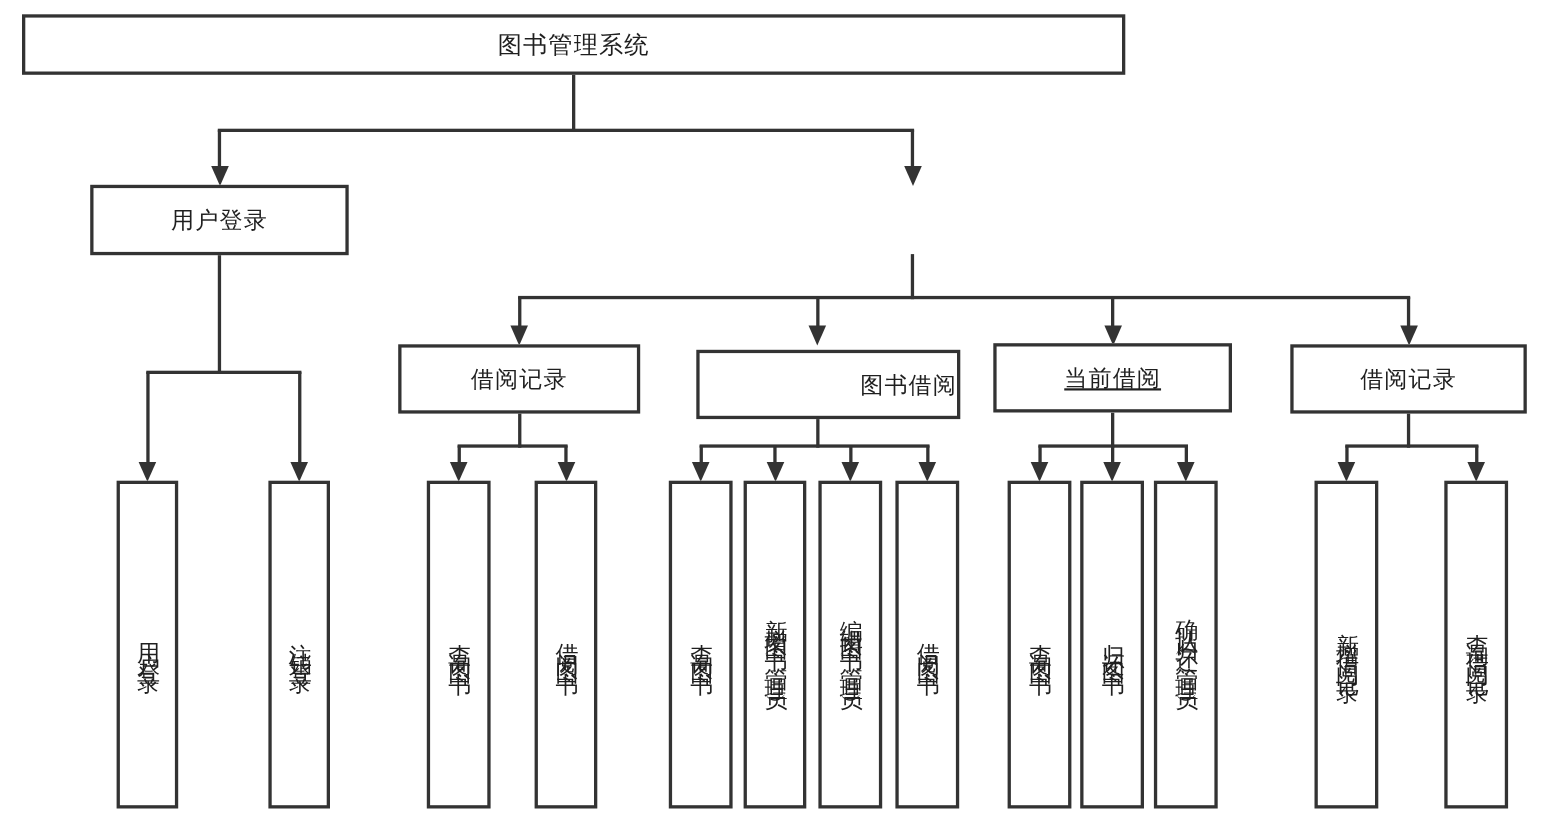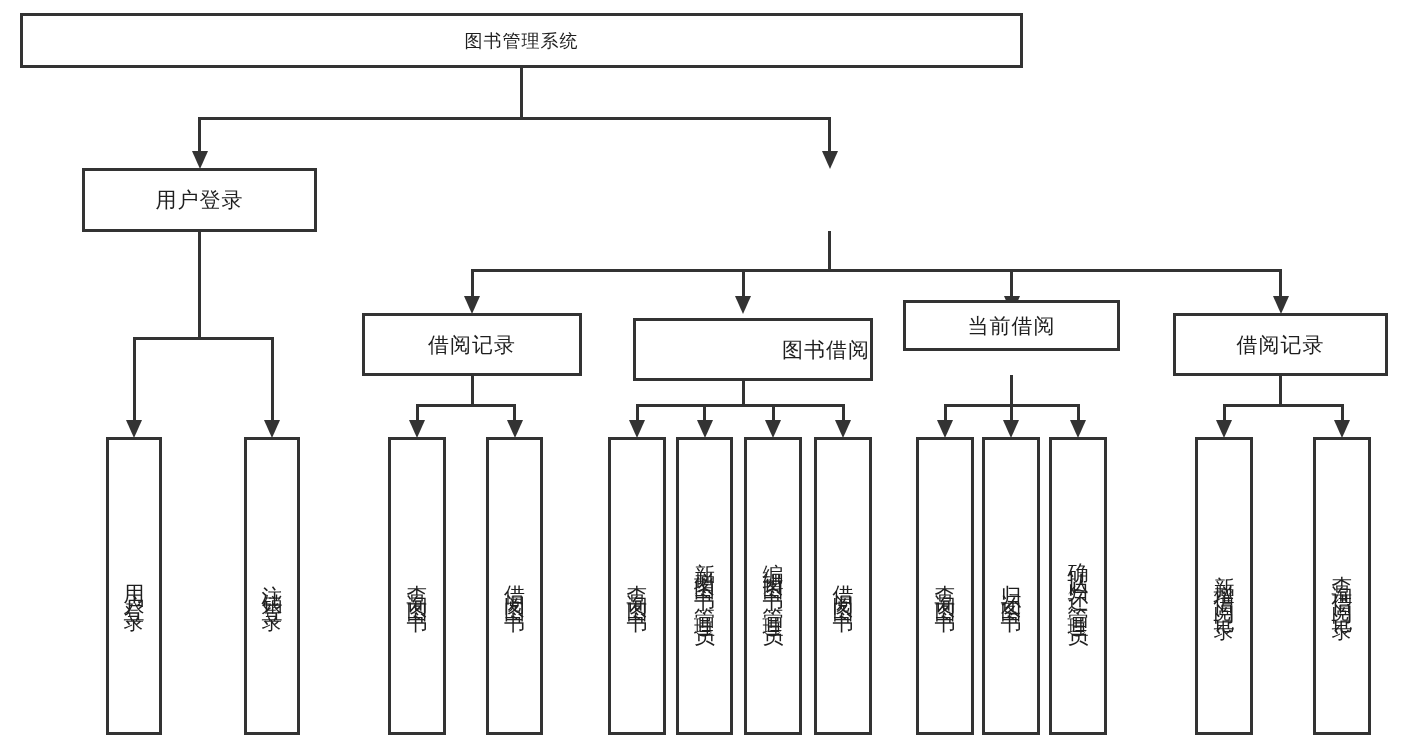--- a/index.html
+++ b/index.html
@@ -25,21 +25,21 @@
     justify-content: center;
     color: #1f1f1f;
     z-index: 2;
   }
   .node .lbl {
     font-size: 21px;
     letter-spacing: 1px;
     white-space: nowrap;
   }
   .node.root .lbl {
-    font-size: 18px;
+    font-size: 22px;
   }
   .node.vertical .lbl {
     writing-mode: vertical-rl;
     text-orientation: mixed;
     letter-spacing: 9px;
     font-size: 21px;
     white-space: nowrap;
   }
   .cline {
     position: absolute;
@@ -76,21 +76,21 @@
     </div>
     <div class="node" style="left: 82px; top: 168px; width: 235px; height: 64px;">
       <span class="lbl">用户登录</span>
     </div>
     <div class="node" style="left: 362px; top: 313px; width: 220px; height: 63px;">
       <span class="lbl">借阅记录</span>
     </div>
     <div class="node" style="left: 633px; top: 318px; width: 240px; height: 63px; justify-content: flex-end;">
       <span class="lbl">图书借阅</span>
     </div>
-    <div class="node" style="left: 903px; top: 300px; width: 217px; height: 51px;">
+    <div class="node" style="left: 903px; top: 312px; width: 217px; height: 63px; text-decoration: underline;">
       <span class="lbl">当前借阅</span>
     </div>
     <div class="node" style="left: 1173px; top: 313px; width: 215px; height: 63px;">
       <span class="lbl">借阅记录</span>
     </div>
     <div class="node vertical" style="left: 106px; top: 437px; width: 56px; height: 298px;">
       <span class="lbl">用户登录</span>
     </div>
     <div class="node vertical" style="left: 244px; top: 437px; width: 56px; height: 298px;">
       <span class="lbl">注销登录</span>

